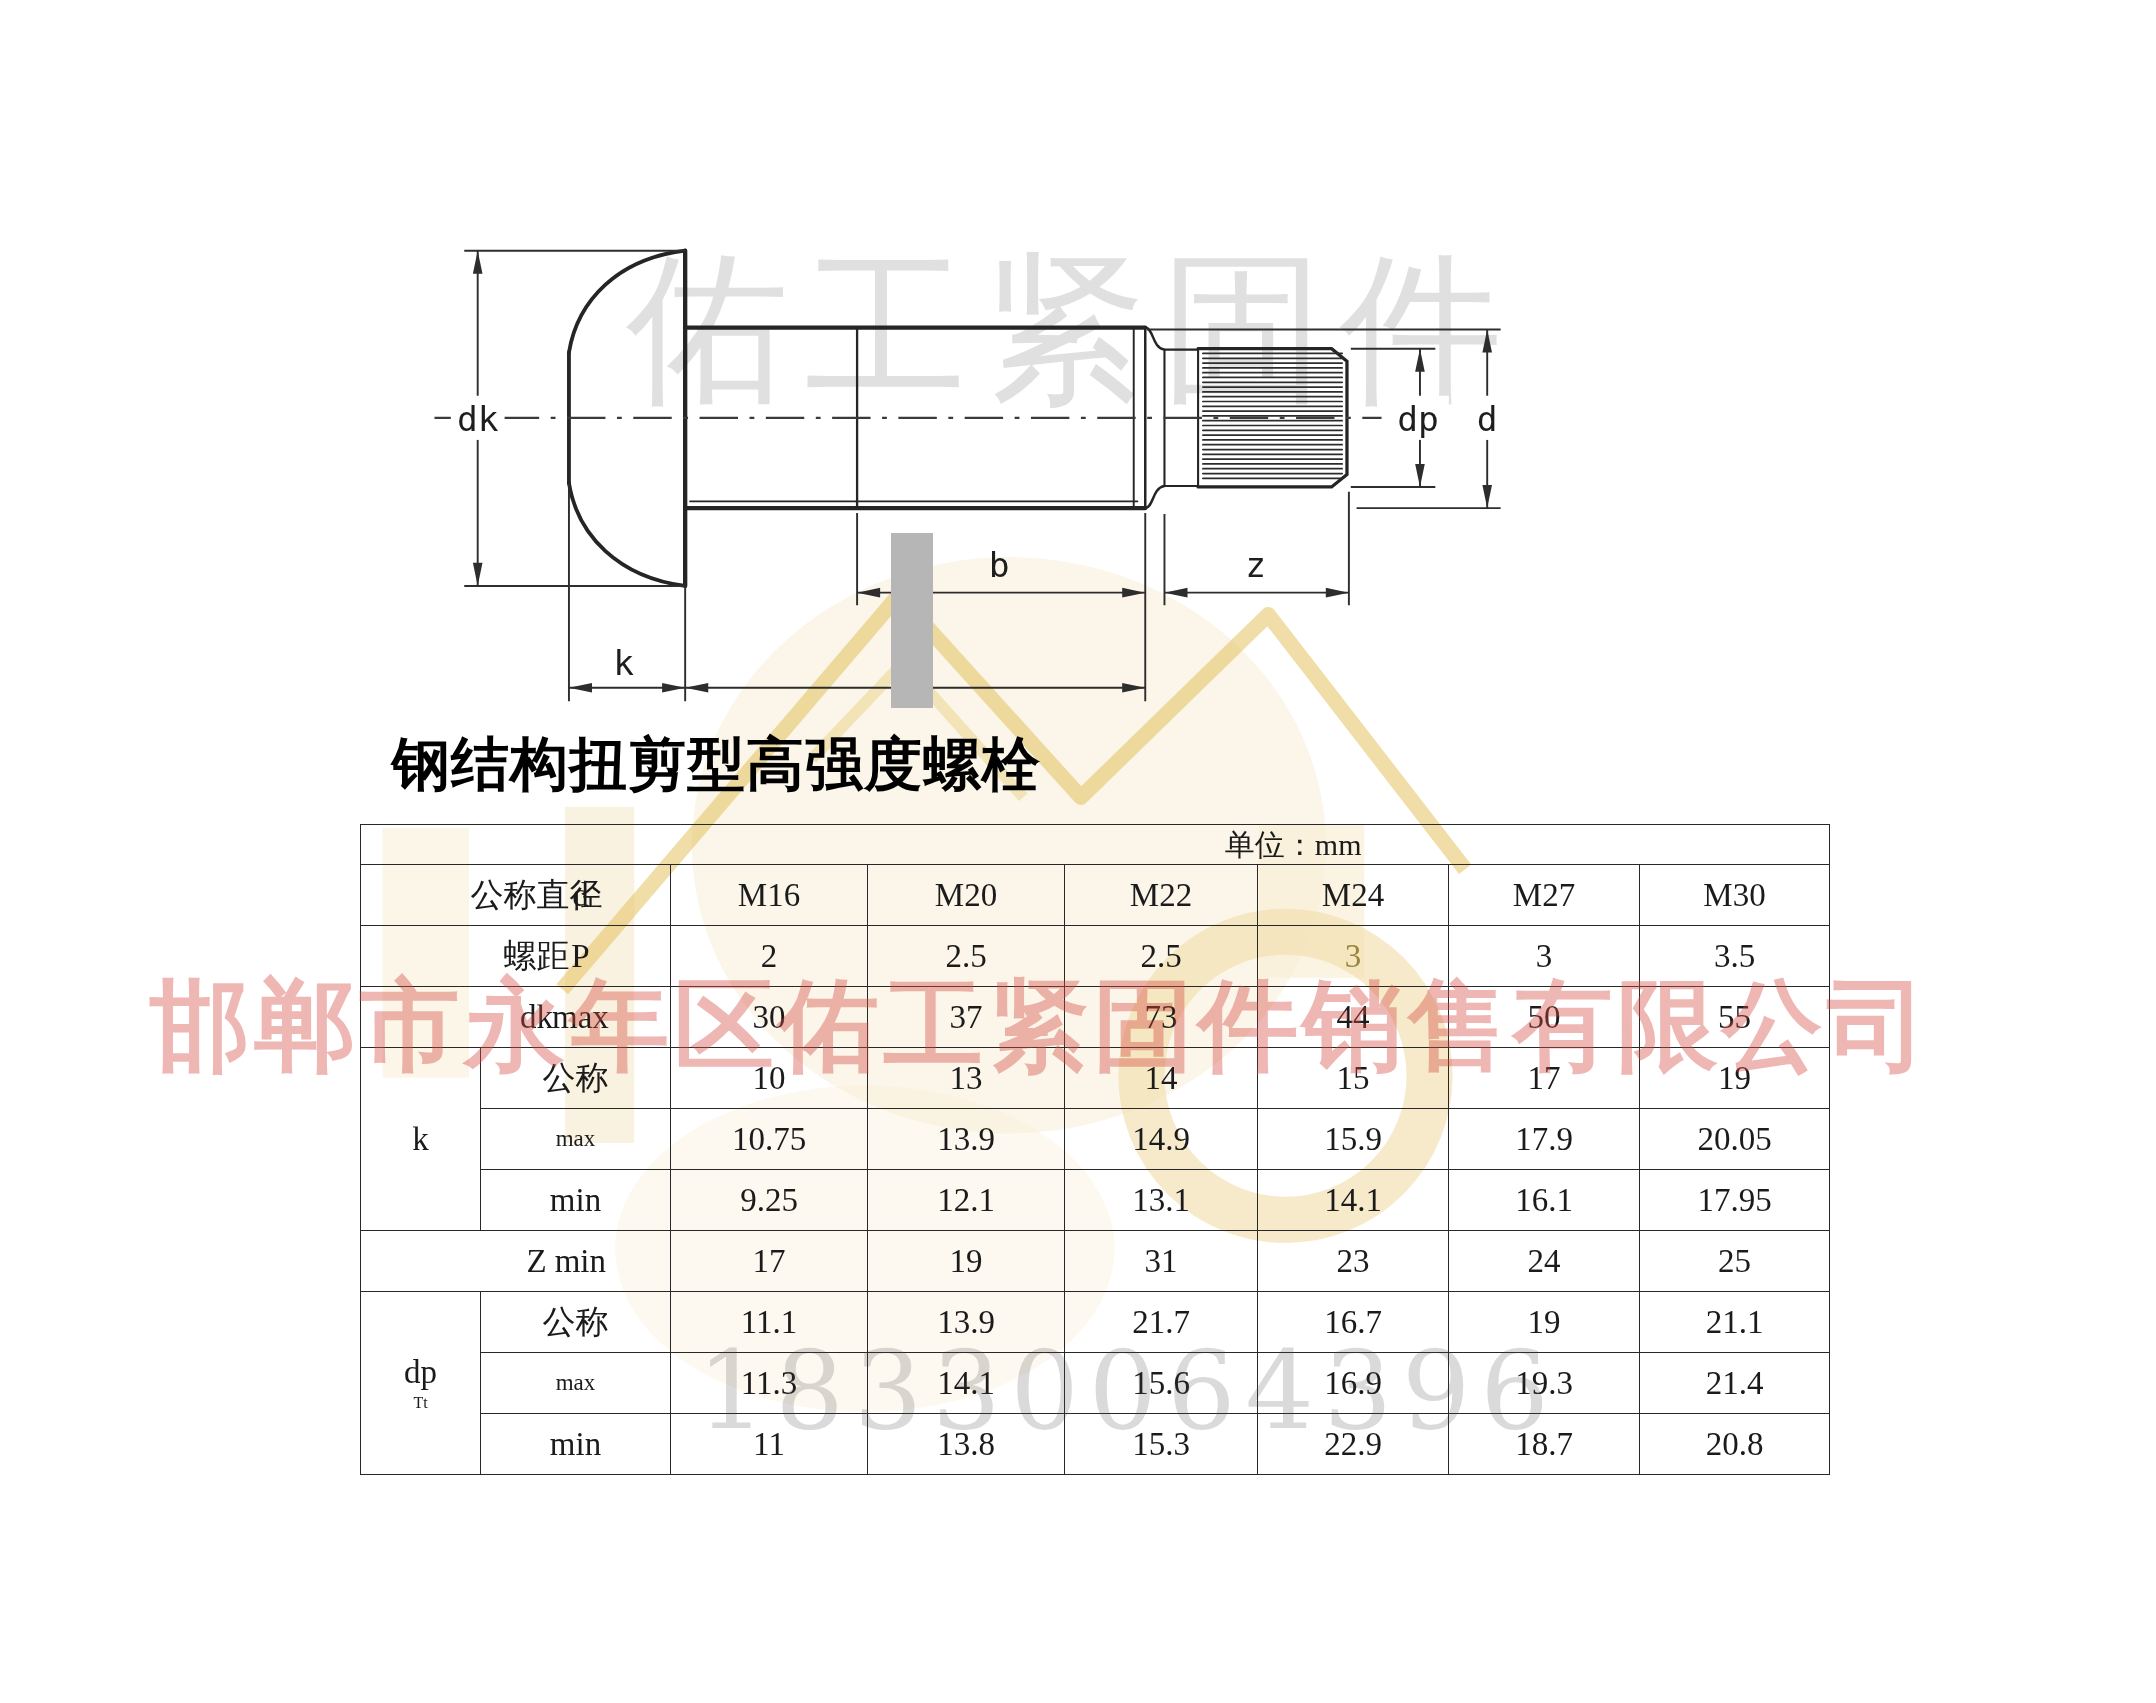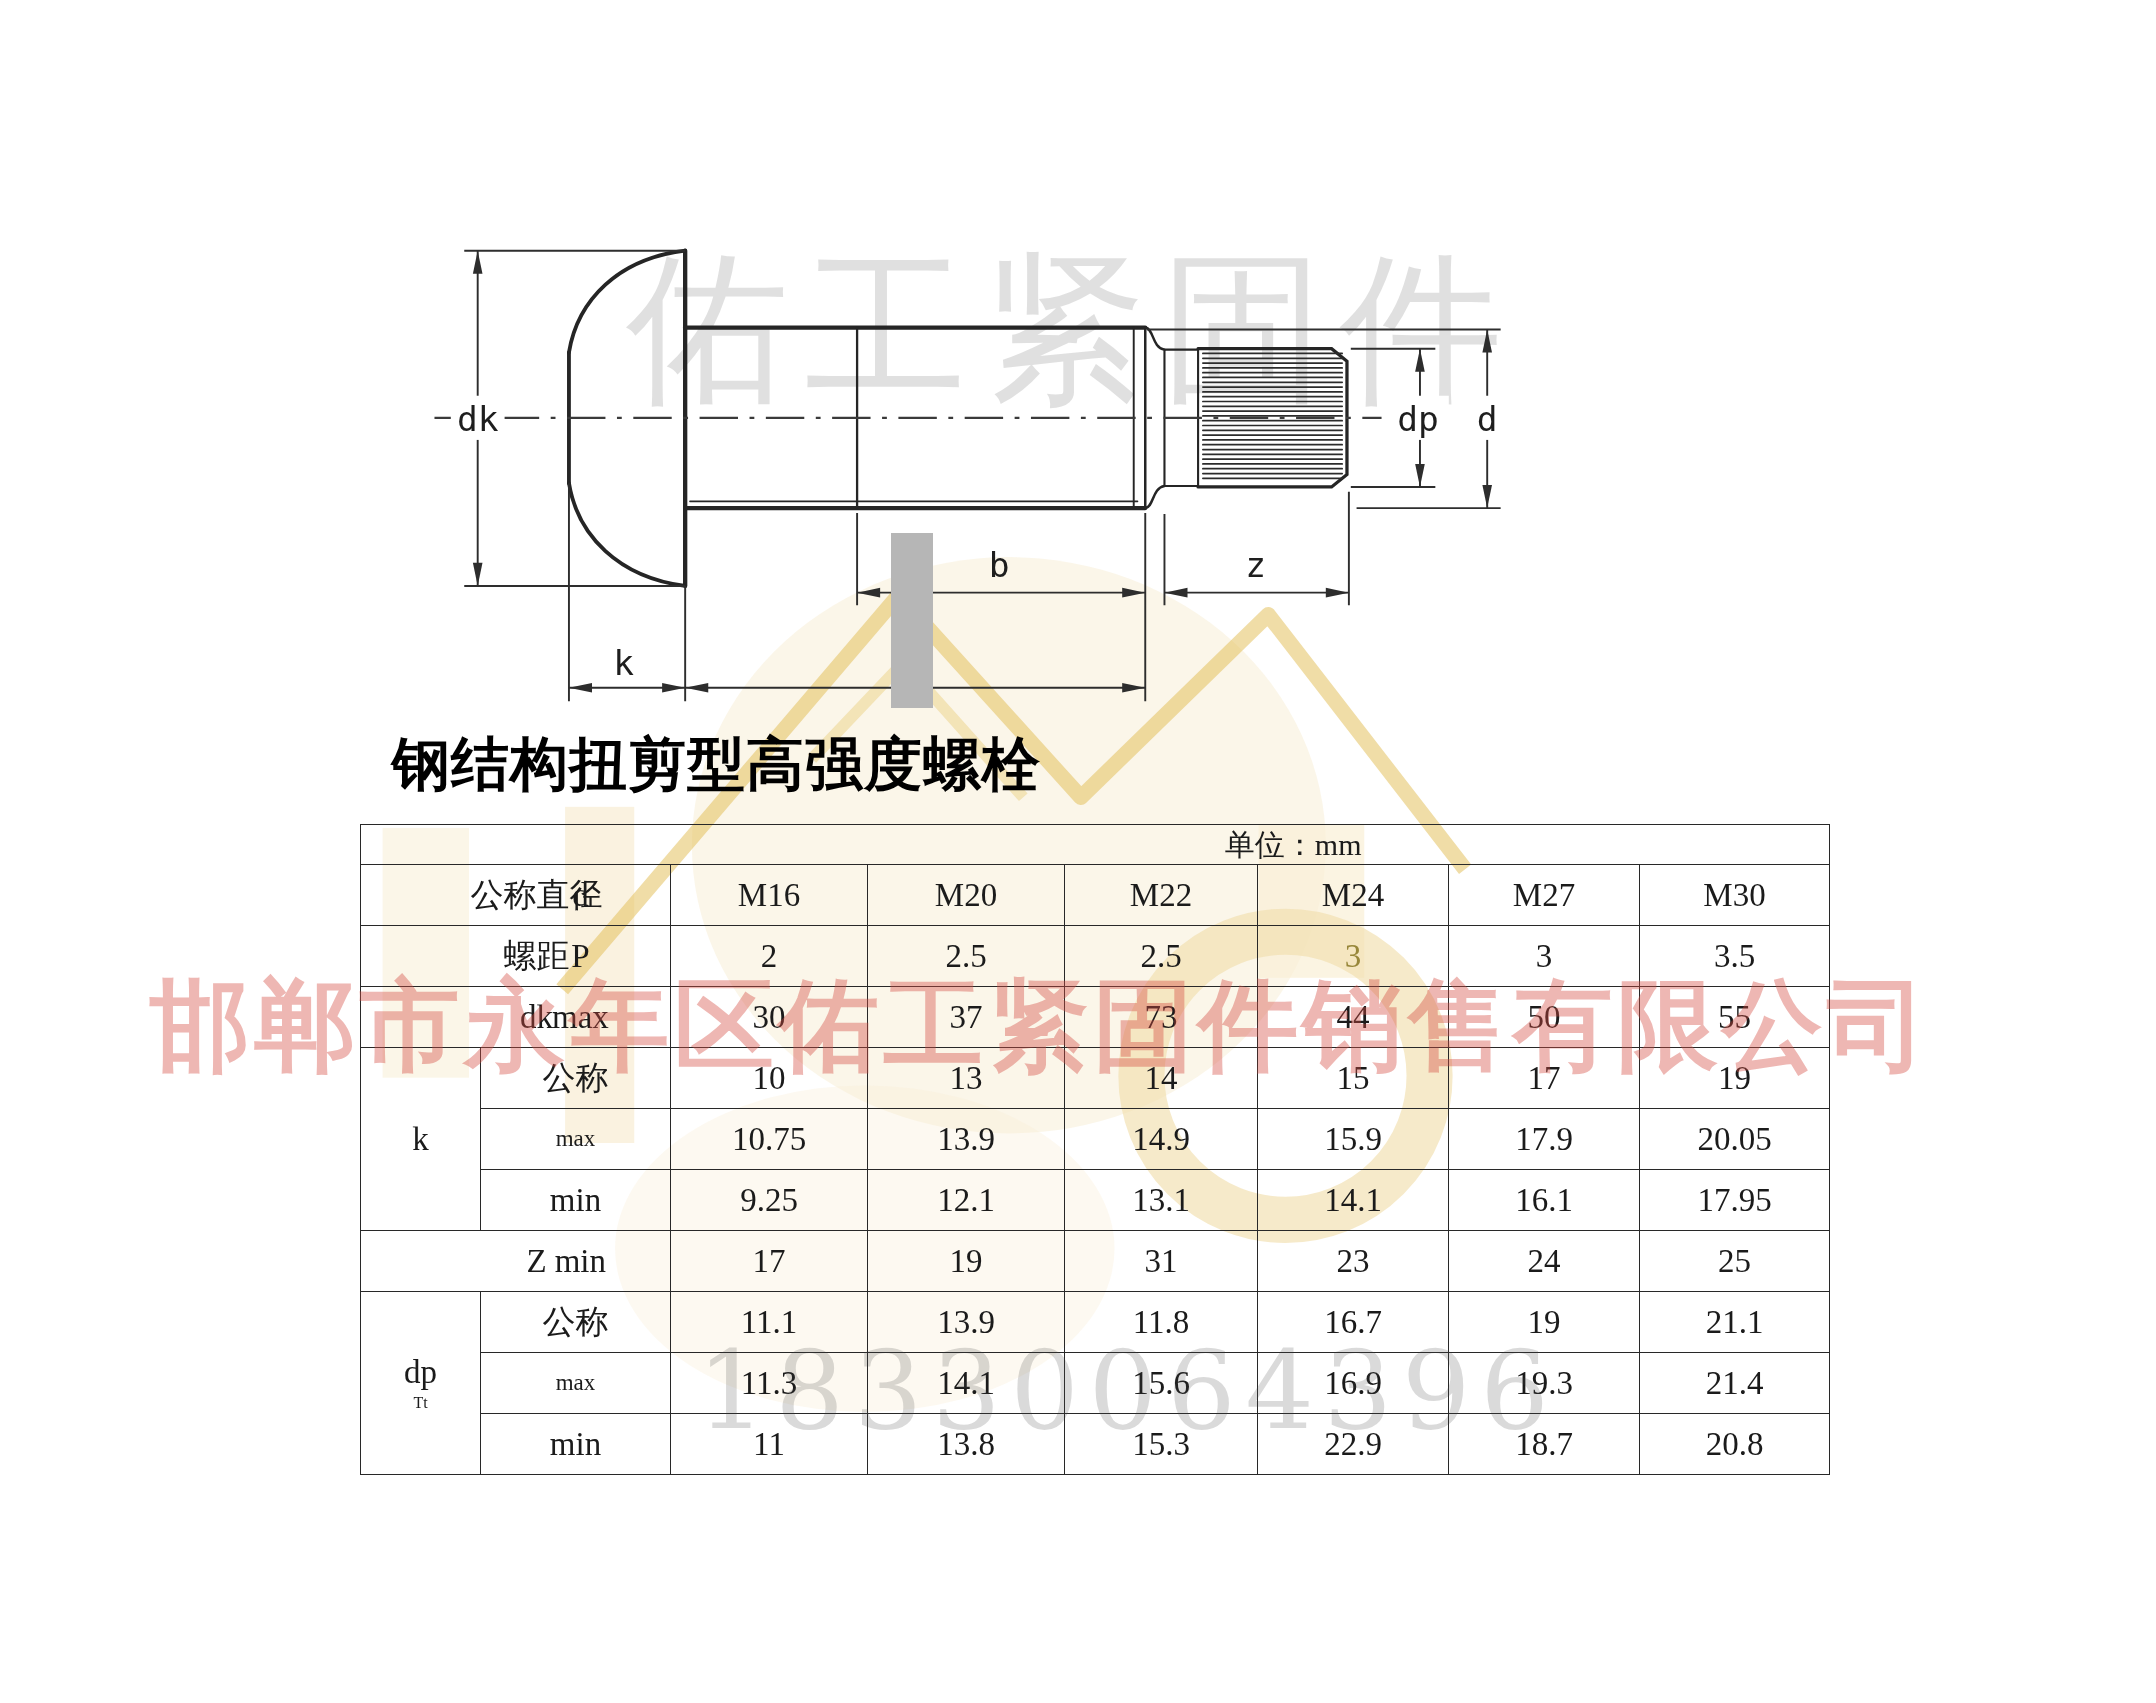--- a/index.html
+++ b/index.html
@@ -232,21 +232,21 @@
           <td>31</td>
           <td>23</td>
           <td>24</td>
           <td>25</td>
         </tr>
         <tr>
           <td class="glab" rowspan="3"><span class="g1">dp</span><span class="g2">Tt</span></td>
           <td>公称</td>
           <td>11.1</td>
           <td>13.9</td>
-          <td>11.8</td>
+          <td>21.7</td>
           <td>16.7</td>
           <td>19</td>
           <td>21.1</td>
         </tr>
         <tr>
           <td class="small">max</td>
           <td>11.3</td>
           <td>14.1</td>
           <td>15.6</td>
           <td>16.9</td>

